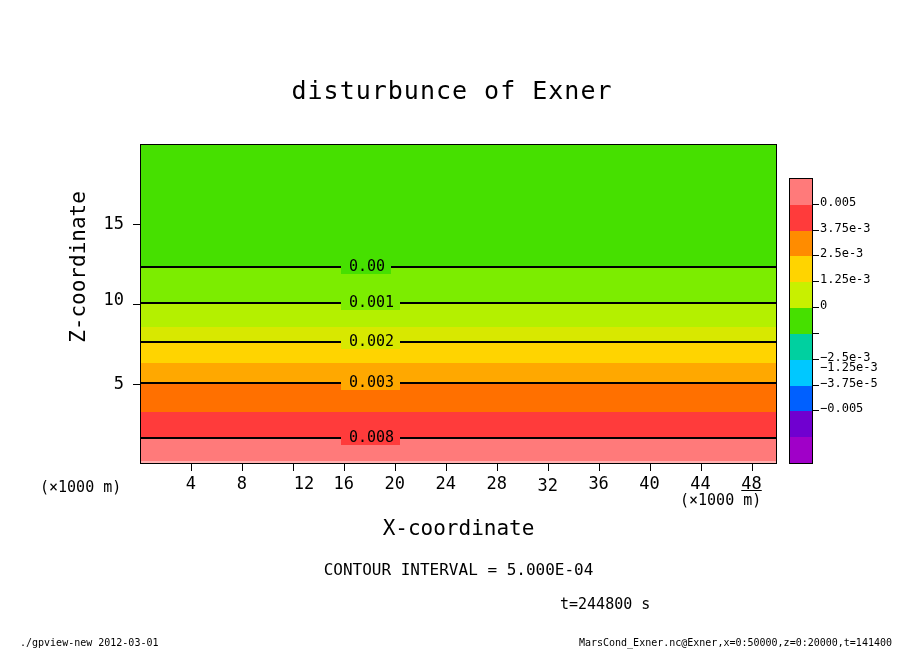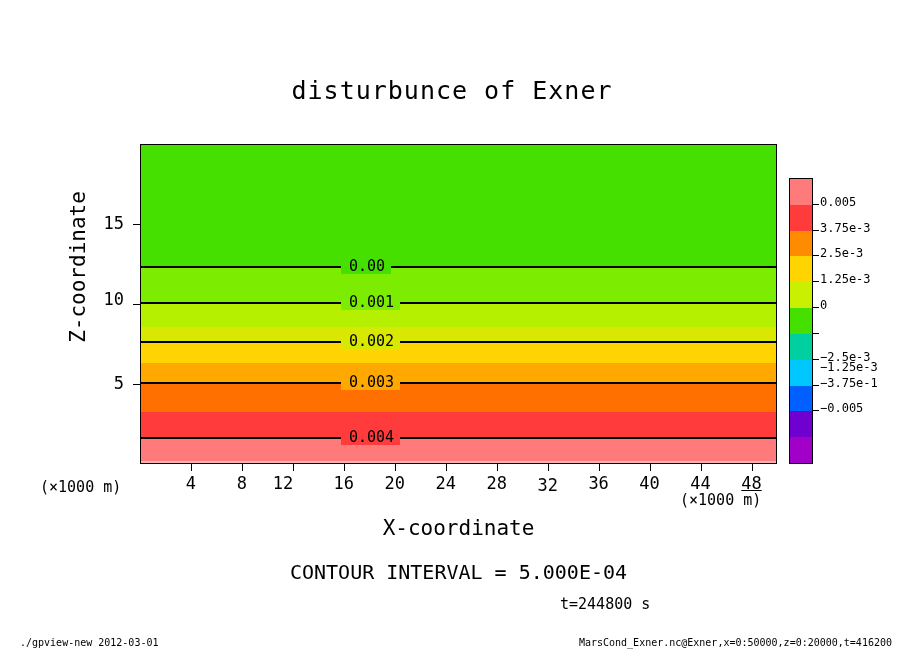--- a/index.html
+++ b/index.html
@@ -30,21 +30,21 @@
   .xlab{position:absolute;font-size:17px;text-align:center;width:40px;}
   .tickmark{position:absolute;background:#000;}
   #ytitle{
     position:absolute;left:-22px;top:255px;width:200px;
     transform:rotate(-90deg);transform-origin:50% 50%;
     font-size:21px;text-align:center;
   }
   #xtitle{left:140px;top:516px;width:637px;text-align:center;font-size:21px;}
   #xunit-left{left:40px;top:478px;font-size:15px;}
   #xunit-right{left:680px;top:491px;font-size:15px;}
-  #cinterval{left:140px;top:560px;width:637px;text-align:center;font-size:20px;}
+  #cinterval{left:140px;top:560px;width:637px;text-align:center;font-size:16px;}
   #tstamp{left:560px;top:595px;font-size:15px;}
   #foot-left{left:20px;top:637px;font-size:10px;}
   #foot-right{right:12px;top:637px;font-size:10px;text-align:right;}
   
   #cbar{
     left:789px;top:178px;width:24px;height:286px;
     border:1px solid #000;box-sizing:border-box;overflow:hidden;
   }
   #cbar .seg{width:100%;}
   .cbtick{
@@ -74,21 +74,21 @@
     <div class="lblmask" style="left: 200px; top: 149.4px; width: 59px; background: rgb(124, 237, 0);"></div>
     <div class="clabel" style="left: 204px; top: 150.4px;">0.001</div>
     <div class="cline" style="top: 195.8px;"></div>
     <div class="lblmask" style="left: 200px; top: 187.8px; width: 59px; background: rgb(216, 232, 0);"></div>
     <div class="clabel" style="left: 204px; top: 188.8px;">0.002</div>
     <div class="cline" style="top: 237.4px;"></div>
     <div class="lblmask" style="left: 200px; top: 229.4px; width: 59px; background: rgb(255, 168, 0);"></div>
     <div class="clabel" style="left: 204px; top: 230.4px;">0.003</div>
     <div class="cline" style="top: 291.8px;"></div>
     <div class="lblmask" style="left: 200px; top: 283.8px; width: 59px; background: rgb(255, 59, 59);"></div>
-    <div class="clabel" style="left: 204px; top: 284.8px;">0.004</div>
+    <div class="clabel" style="left: 204px; top: 284.8px;">0.008</div>
   </div>
 
 <div id="ytitle">Z-coordinate</div>
 
 <div class="abs" id="xtitle">X-coordinate</div>
 <div class="abs" id="xunit-left">(×1000 m)</div>
 <div class="abs" id="xunit-right">(×1000 m)</div>
 
 <div class="abs" id="cinterval">CONTOUR INTERVAL = 5.000E-04</div>
 <div class="abs" id="tstamp">t=244800 s</div>
@@ -101,28 +101,28 @@
     <div class="seg" style="height: 25.8182px; background: rgb(200, 240, 0);"></div>
     <div class="seg" style="height: 25.8182px; background: rgb(70, 224, 0);"></div>
     <div class="seg" style="height: 25.8182px; background: rgb(0, 208, 160);"></div>
     <div class="seg" style="height: 25.8182px; background: rgb(0, 200, 255);"></div>
     <div class="seg" style="height: 25.8182px; background: rgb(0, 96, 255);"></div>
     <div class="seg" style="height: 25.8182px; background: rgb(112, 0, 208);"></div>
     <div class="seg" style="height: 25.8182px; background: rgb(160, 0, 200);"></div>
   </div>
 
 <div class="abs" id="foot-left">./gpview-new   2012-03-01</div>
-<div class="abs" id="foot-right">MarsCond_Exner.nc@Exner,x=0:50000,z=0:20000,t=416200</div>
+<div class="abs" id="foot-right">MarsCond_Exner.nc@Exner,x=0:50000,z=0:20000,t=141400</div>
 
 <div class="tickmark" style="left: 190.96px; top: 464px; width: 1px; height: 7px;"></div>
 <div class="xlab" style="left: 170.96px; top: 473px;">4</div>
 <div class="tickmark" style="left: 241.92px; top: 464px; width: 1px; height: 7px;"></div>
 <div class="xlab" style="left: 221.92px; top: 473px;">8</div>
 <div class="tickmark" style="left: 292.88px; top: 464px; width: 1px; height: 7px;"></div>
-<div class="xlab" style="left: 263px; top: 473px;">12</div>
+<div class="xlab" style="left: 284px; top: 473px;">12</div>
 <div class="tickmark" style="left: 343.84px; top: 464px; width: 1px; height: 7px;"></div>
 <div class="xlab" style="left: 323.84px; top: 473px; text-align: center;">16</div>
 <div class="tickmark" style="left: 394.8px; top: 464px; width: 1px; height: 7px;"></div>
 <div class="xlab" style="left: 374.8px; top: 473px;">20</div>
 <div class="tickmark" style="left: 445.76px; top: 464px; width: 1px; height: 7px;"></div>
 <div class="xlab" style="left: 425.76px; top: 473px;">24</div>
 <div class="tickmark" style="left: 496.72px; top: 464px; width: 1px; height: 7px;"></div>
 <div class="xlab" style="left: 476.72px; top: 473px;">28</div>
 <div class="tickmark" style="left: 547.68px; top: 464px; width: 1px; height: 7px;"></div>
 <div class="xlab" style="left: 527.68px; top: 475px;">32</div>
@@ -147,16 +147,16 @@
 <div class="cbtick" style="top: 246.455px;">2.5e-3</div>
 <div class="tickmark" style="left: 813px; top: 255.455px; width: 6px; height: 1px;"></div>
 <div class="cbtick" style="top: 272.273px;">1.25e-3</div>
 <div class="tickmark" style="left: 813px; top: 281.273px; width: 6px; height: 1px;"></div>
 <div class="cbtick" style="top: 298.091px;">0</div>
 <div class="tickmark" style="left: 813px; top: 307.091px; width: 6px; height: 1px;"></div>
 <div class="cbtick" style="top: 323.909px; margin-top: 36px;">−1.25e-3</div>
 <div class="tickmark" style="left: 813px; top: 332.909px; width: 6px; height: 1px;"></div>
 <div class="cbtick" style="top: 349.727px;">−2.5e-3</div>
 <div class="tickmark" style="left: 813px; top: 358.727px; width: 6px; height: 1px;"></div>
-<div class="cbtick" style="top: 375.545px;">−3.75e-1</div>
+<div class="cbtick" style="top: 375.545px;">−3.75e-5</div>
 <div class="tickmark" style="left: 813px; top: 384.545px; width: 6px; height: 1px;"></div>
 <div class="cbtick" style="top: 401.364px;">−0.005</div>
 <div class="tickmark" style="left: 813px; top: 410.364px; width: 6px; height: 1px;"></div>
 
 </body></html>

